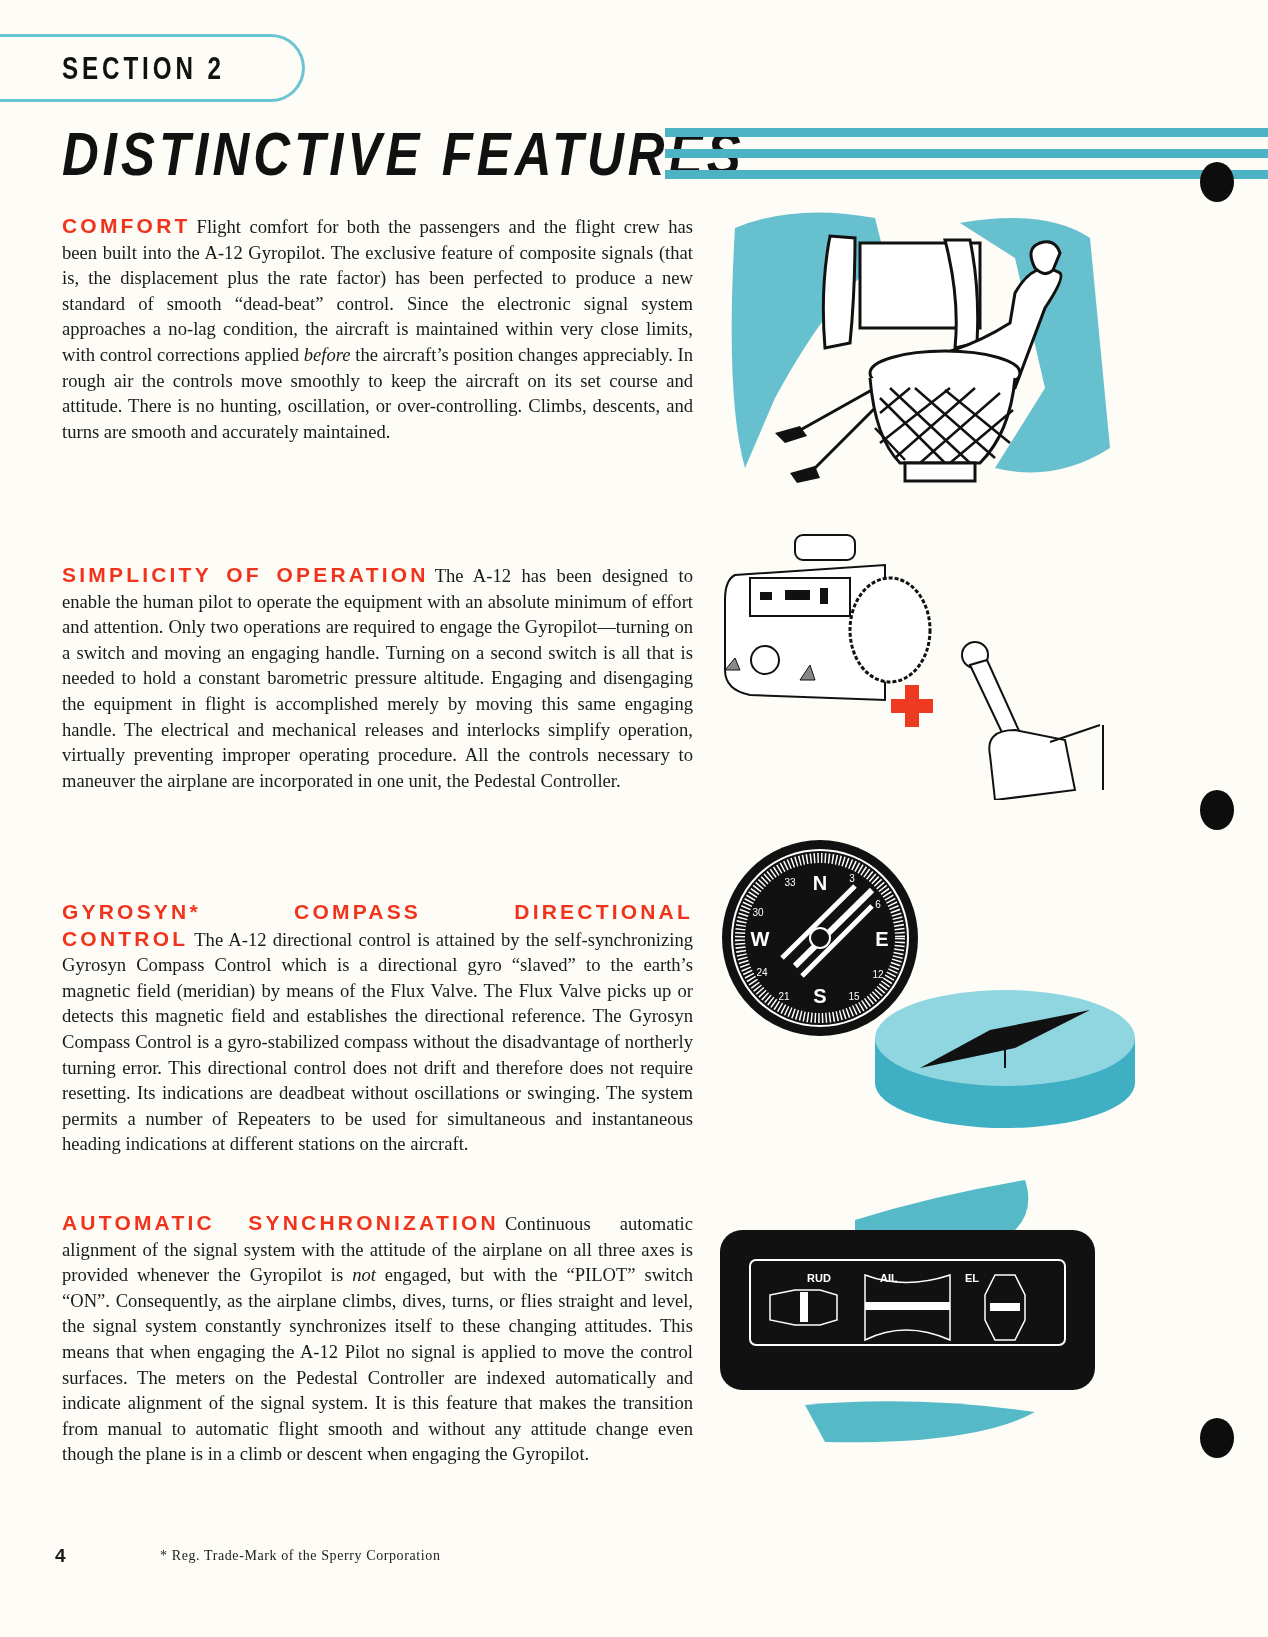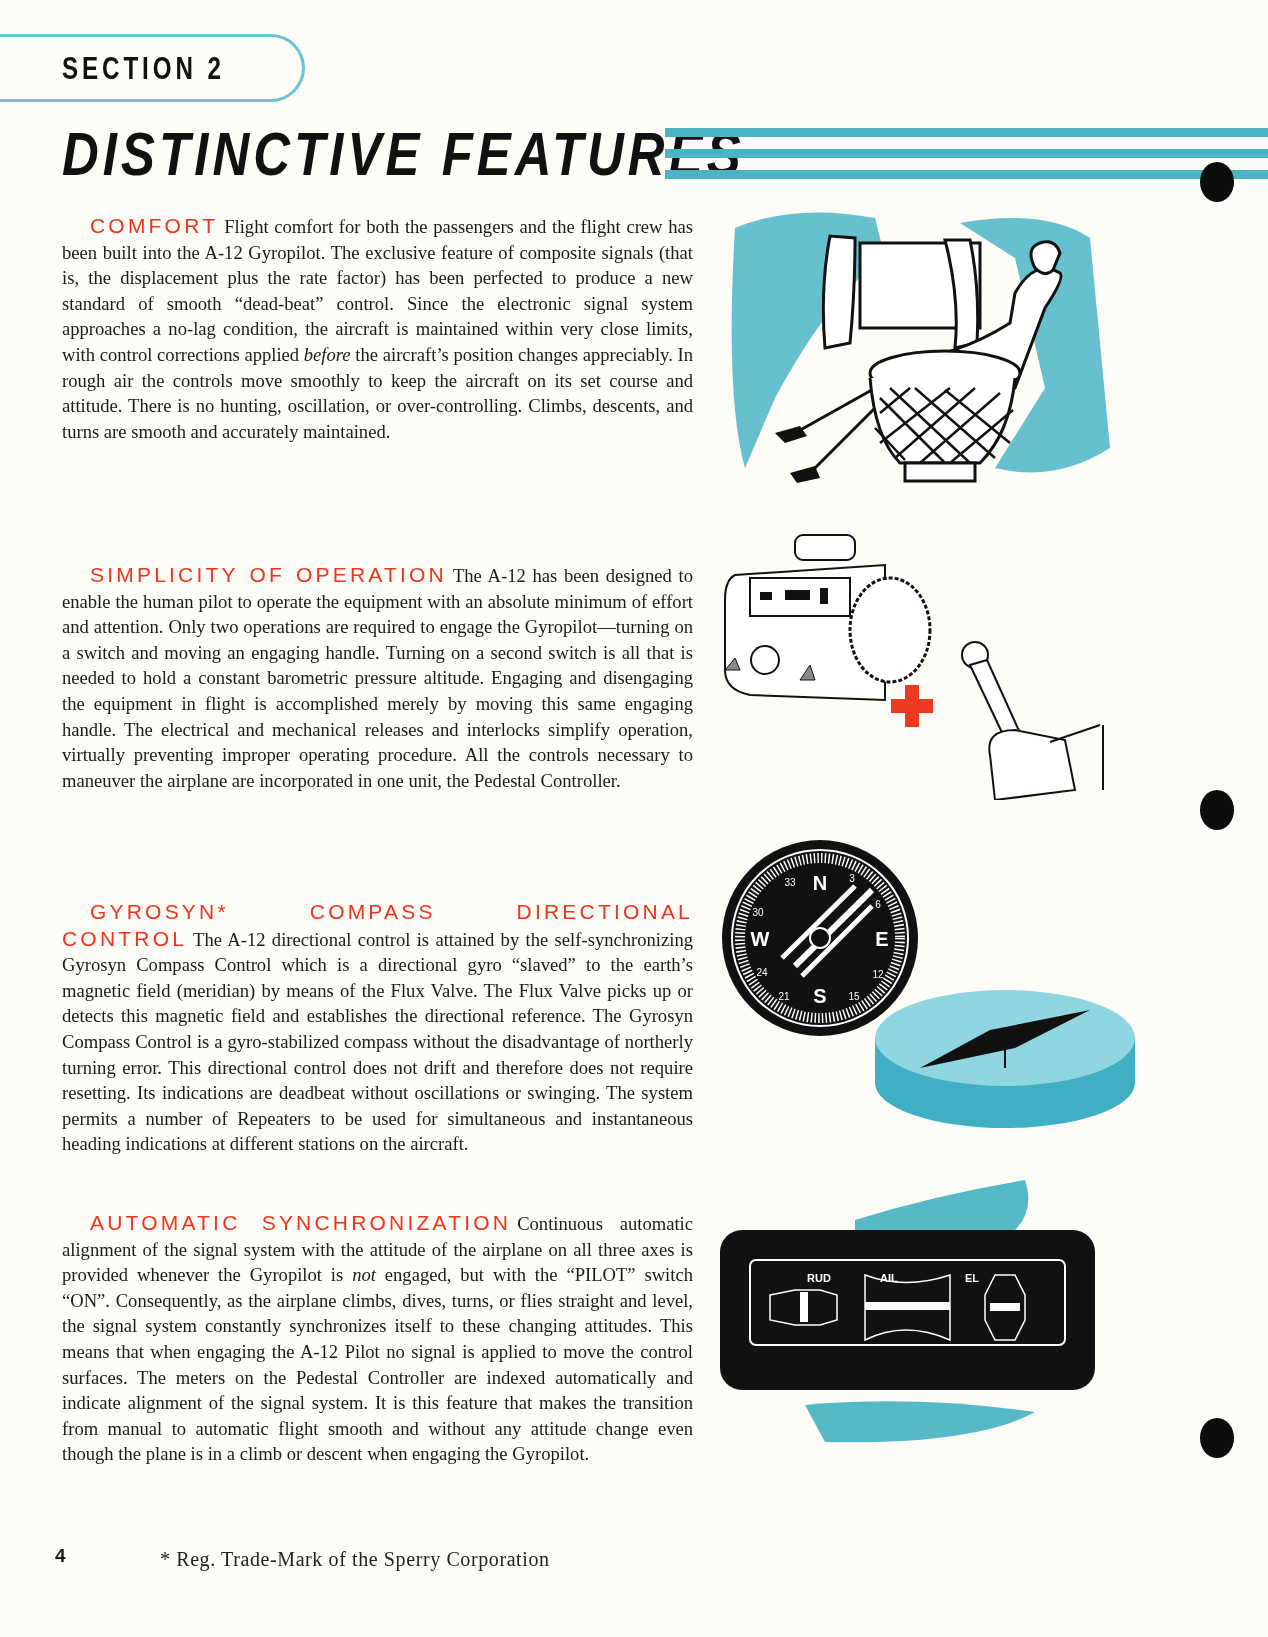--- a/index.html
+++ b/index.html
@@ -9,25 +9,25 @@
        border:3px solid #6cc4d2;border-left:none;border-radius:0 38px 38px 0;box-sizing:border-box;text-decoration:underline;}
   .section-tab span{position:absolute;left:62px;top:14px;font-family:"Liberation Sans","DejaVu Sans",sans-serif;
        font-weight:bold;font-size:31px;letter-spacing:5px;transform:scaleX(0.78);transform-origin:left;color:#111;}
   .page-title{position:absolute;left:62px;top:118px;font-family:"Liberation Sans","DejaVu Sans",sans-serif;
        font-weight:bold;font-style:italic;font-size:62px;letter-spacing:5px;color:#111;
        transform:scaleX(0.82);transform-origin:left;white-space:nowrap;}
   .title-stripes{position:absolute;left:665px;top:128px;width:603px;}
   .title-stripes div{height:9px;background:#4bb3c4;margin-bottom:12px;}
   .punch{position:absolute;width:34px;height:40px;border-radius:50%;background:#0d0d0d;left:1200px;}
   .feature{position:absolute;left:62px;width:631px;font-size:18.6px;line-height:25.6px;text-align:justify;}
-  .feature .head{font-family:"Liberation Sans","DejaVu Sans",sans-serif;font-weight:normal;color:#f0341c;
-       font-size:21px;letter-spacing:3.2px;margin-right:6px;margin-left:28px;}
+  .feature .head{font-family:"Liberation Sans","DejaVu Sans",sans-serif;font-weight:bold;color:#f0341c;
+       font-size:21px;letter-spacing:3.2px;margin-right:6px;}
   .page-num{position:absolute;left:55px;top:1545px;font-family:"Liberation Sans","DejaVu Sans",sans-serif;
        font-weight:bold;font-size:19px;}
-  .footnote{position:absolute;left:160px;top:1548px;font-size:20px;letter-spacing:0.6px;color:#222;}
+  .footnote{position:absolute;left:160px;top:1548px;font-size:14px;letter-spacing:0.6px;color:#222;}
   .illus{position:absolute;}
 </style>
 </head>
 <body>
 
 <div class="section-tab">
   <span>SECTION 2</span>
 </div>
 <div class="page-title">DISTINCTIVE FEATURES</div>
 <div class="title-stripes">

